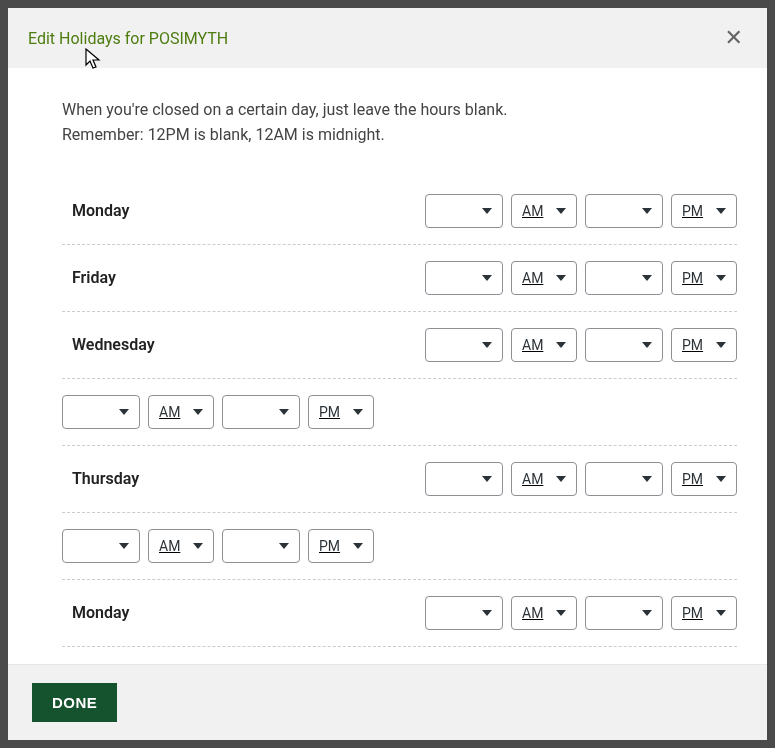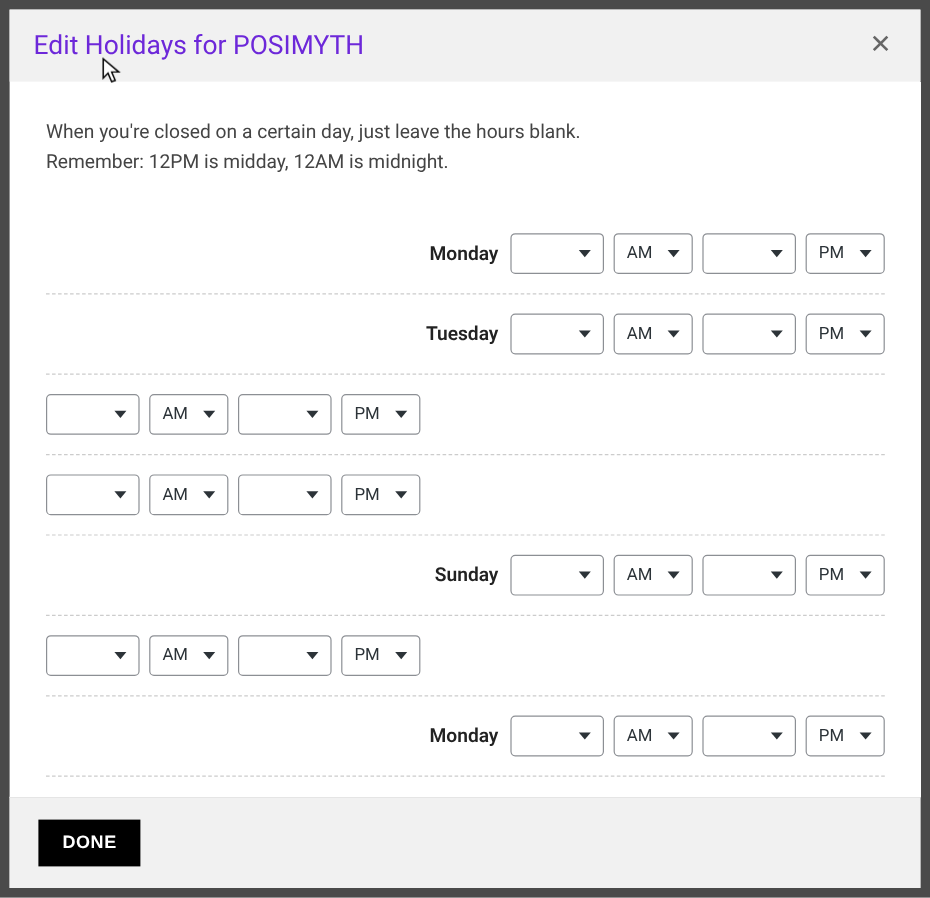--- a/index.html
+++ b/index.html
@@ -27,65 +27,66 @@
     }
     .modal-header {
       background: #f1f1f1;
       padding: 15px 20px;
       display: flex;
       justify-content: space-between;
       align-items: center;
       height: 60px;
     }
     .modal-title {
-      color: #6d28d9;
-      font-size: 22px;
+      color: #4d7c0f;
+      font-size: 16px;
       font-weight: normal;
     }
     .close-btn {
       color: #666;
       font-size: 22px;
       cursor: pointer;
       padding: 0 4px;
       line-height: 1;
     }
     .modal-body {
       flex: 1;
       background: #fff;
       padding: 30px 30px 24px 30px;
       overflow: auto;
+      margin-left: 24px;
     }
     .instructions {
       color: #444;
       font-size: 16px;
       line-height: 1.55;
       margin-bottom: 30px;
     }
     .days-wrap {
       width: 100%;
     }
     .day-row {
       display: flex;
       align-items: center;
       padding: 16px 0;
       border-bottom: 1px dashed #ccc;
       gap: 10px;
-      text-align: right;
     }
     .day-label {
       flex: 1;
       font-weight: 600;
       color: #222;
       font-size: 16px;
       padding-left: 10px;
     }
     .selects-group {
       display: flex;
       gap: 8px;
       align-items: center;
+      text-decoration: underline;
     }
     .sel {
       border: 1px solid #8c8f94;
       border-radius: 4px;
       height: 34px;
       background: #fff;
       display: flex;
       align-items: center;
       justify-content: flex-end;
       padding: 0 10px;
@@ -109,21 +110,21 @@
       border-right: 5px solid transparent;
       border-top: 6px solid #2c3338;
       display: inline-block;
     }
     .modal-footer {
       background: #f1f1f1;
       padding: 18px 24px;
       border-top: 1px solid #e5e5e5;
     }
     .done-btn {
-      background: #000000;
+      background: #14532d;
       color: #fff;
       border: none;
       font-size: 15px;
       font-weight: 700;
       padding: 11px 20px;
       cursor: pointer;
       letter-spacing: 0.5px;
     }
     .cursor-svg {
       position: absolute;
@@ -142,21 +143,21 @@
     <div class="modal-title">Edit Holidays for POSIMYTH</div>
     <div class="close-btn">
       <span>✕</span>
     </div>
   </div>
 
   <div class="modal-body">
 
     <div class="instructions">
       <div>When you're closed on a certain day, just leave the hours blank.</div>
-      <div>Remember: 12PM is midday, 12AM is midnight.</div>
+      <div>Remember: 12PM is blank, 12AM is midnight.</div>
     </div>
 
     <div class="days-wrap">
 
       <div class="day-row">
         <div class="day-label">Monday</div>
         <div class="selects-group">
           <div class="sel time">
               <span class="chev"></span>
             </div>
@@ -168,79 +169,80 @@
               <span class="chev"></span>
             </div>
           <div class="sel ampm">
               <span>PM</span>
               <span class="chev"></span>
             </div>
         </div>
       </div>
 
       <div class="day-row">
-        <div class="day-label">Tuesday</div>
-        <div class="selects-group">
-          <div class="sel time">
-              <span class="chev"></span>
-            </div>
-          <div class="sel ampm">
-              <span>AM</span>
-              <span class="chev"></span>
-            </div>
-          <div class="sel time">
-              <span class="chev"></span>
-            </div>
-          <div class="sel ampm">
-              <span>PM</span>
-              <span class="chev"></span>
-            </div>
-        </div>
-      </div>
-
-      <div class="day-row">
-        <div class="selects-group">
-          <div class="sel time">
-              <span class="chev"></span>
-            </div>
-          <div class="sel ampm">
-              <span>AM</span>
-              <span class="chev"></span>
-            </div>
-          <div class="sel time">
-              <span class="chev"></span>
-            </div>
-          <div class="sel ampm">
-              <span>PM</span>
-              <span class="chev"></span>
-            </div>
-        </div>
-      </div>
-
-      <div class="day-row">
-        <div class="selects-group">
-          <div class="sel time">
-              <span class="chev"></span>
-            </div>
-          <div class="sel ampm">
-              <span>AM</span>
-              <span class="chev"></span>
-            </div>
-          <div class="sel time">
-              <span class="chev"></span>
-            </div>
-          <div class="sel ampm">
-              <span>PM</span>
-              <span class="chev"></span>
-            </div>
-        </div>
-      </div>
-
-      <div class="day-row">
-        <div class="day-label">Sunday</div>
+        <div class="day-label">Friday</div>
+        <div class="selects-group">
+          <div class="sel time">
+              <span class="chev"></span>
+            </div>
+          <div class="sel ampm">
+              <span>AM</span>
+              <span class="chev"></span>
+            </div>
+          <div class="sel time">
+              <span class="chev"></span>
+            </div>
+          <div class="sel ampm">
+              <span>PM</span>
+              <span class="chev"></span>
+            </div>
+        </div>
+      </div>
+
+      <div class="day-row">
+        <div class="day-label">Wednesday</div>
+        <div class="selects-group">
+          <div class="sel time">
+              <span class="chev"></span>
+            </div>
+          <div class="sel ampm">
+              <span>AM</span>
+              <span class="chev"></span>
+            </div>
+          <div class="sel time">
+              <span class="chev"></span>
+            </div>
+          <div class="sel ampm">
+              <span>PM</span>
+              <span class="chev"></span>
+            </div>
+        </div>
+      </div>
+
+      <div class="day-row">
+        <div class="selects-group">
+          <div class="sel time">
+              <span class="chev"></span>
+            </div>
+          <div class="sel ampm">
+              <span>AM</span>
+              <span class="chev"></span>
+            </div>
+          <div class="sel time">
+              <span class="chev"></span>
+            </div>
+          <div class="sel ampm">
+              <span>PM</span>
+              <span class="chev"></span>
+            </div>
+        </div>
+      </div>
+
+      <div class="day-row">
+        <div class="day-label">Thursday</div>
         <div class="selects-group">
           <div class="sel time">
               <span class="chev"></span>
             </div>
           <div class="sel ampm">
               <span>AM</span>
               <span class="chev"></span>
             </div>
           <div class="sel time">
               <span class="chev"></span>

